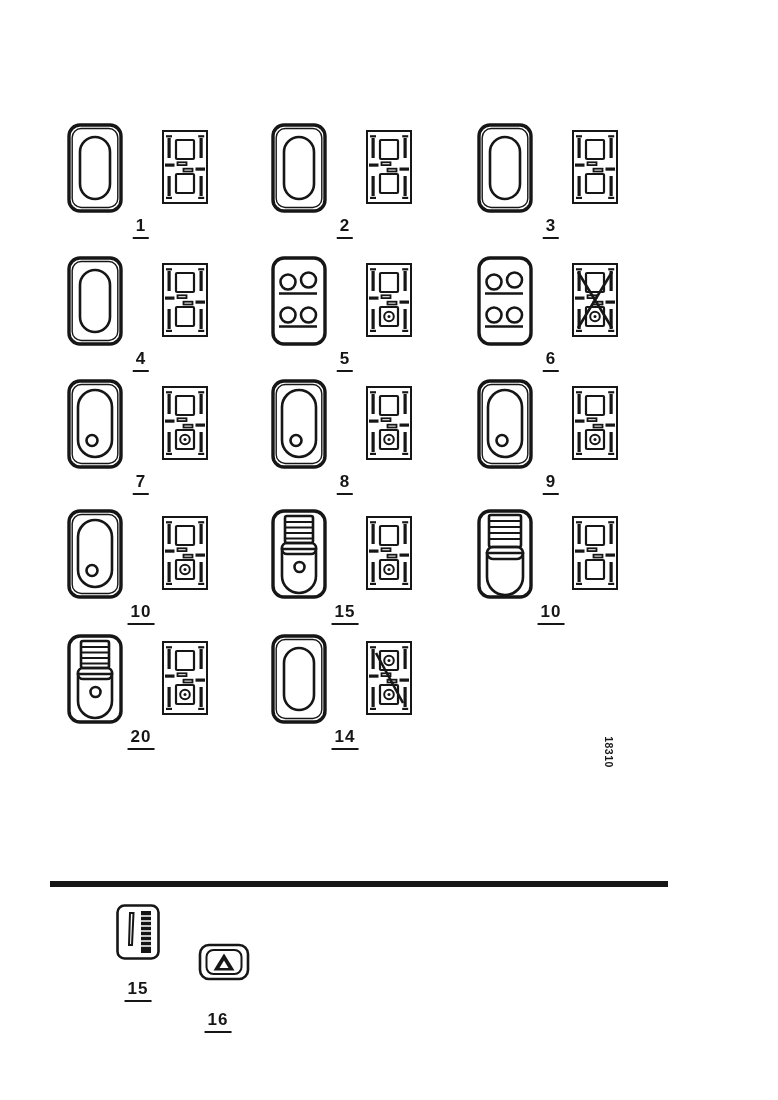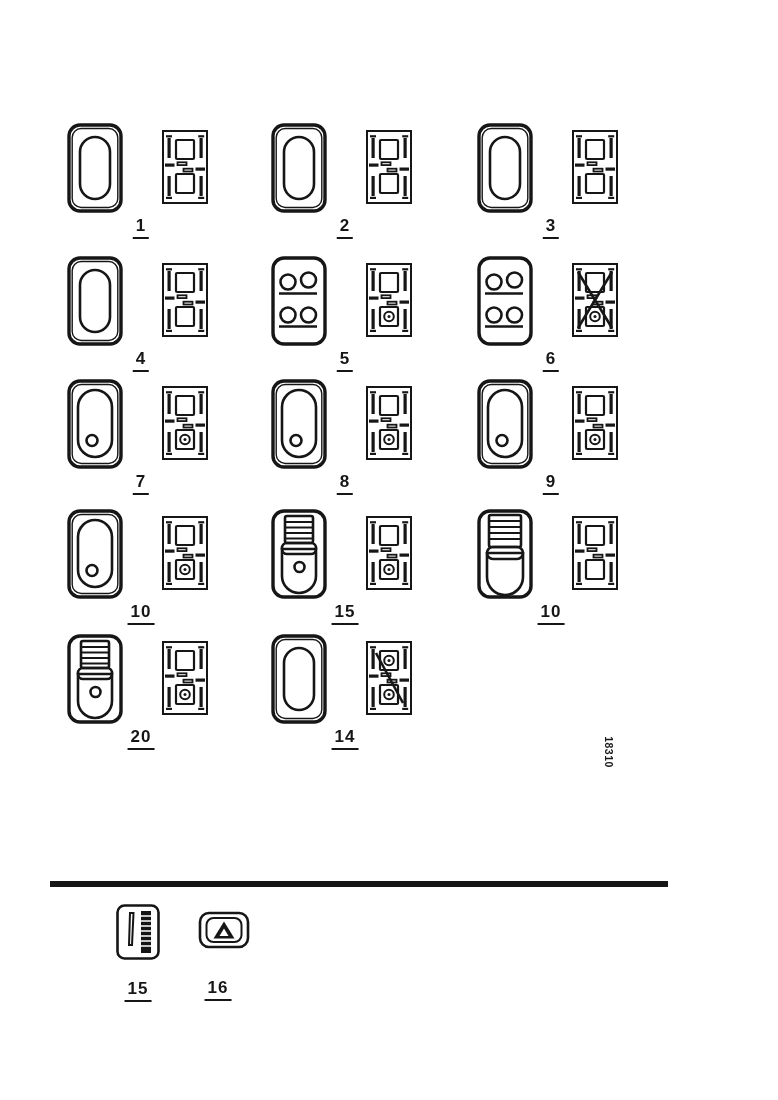--- a/index.html
+++ b/index.html
@@ -502,21 +502,21 @@
         <div>
           <svg width="46" height="58" viewBox="0 0 46 58">
     <rect x="2.5" y="2.5" width="41" height="53" rx="7" class="s25"></rect>
     <path d="M15,10 L18.5,10 L17,42 L14,42 Z" class="s2"></path>
     <rect x="26" y="8" width="10" height="42" class="f"></rect>
     <path d="M26,13 h10 M26,18 h10 M26,23 h10 M26,28 h10 M26,33 h10 M26,38 h10 M26,43 h10" class="wl"></path>
           </svg>
         </div>
         <div class="num" style="top: 76px;">15</div>
       </div>
-      <div class="bottom-group" style="left: 198px; top: 911px; width: 40px;">
+      <div class="bottom-group" style="left: 198px; top: 943px; width: 40px;">
         <div>
           <svg width="52" height="38" viewBox="0 0 52 38">
     <rect x="2" y="2" width="48" height="34" rx="9" class="s25"></rect>
     <rect x="8.5" y="7" width="35" height="24" rx="7" class="s2"></rect>
     <path d="M26,10.5 L36.5,27.5 L15.5,27.5 Z" class="f"></path>
     <path d="M26,17.5 L30.5,25 L21.5,25 Z" style="fill:#fff;stroke:none"></path>
           </svg>
         </div>
         <div class="num" style="top: 67px;">16</div>
       </div>

